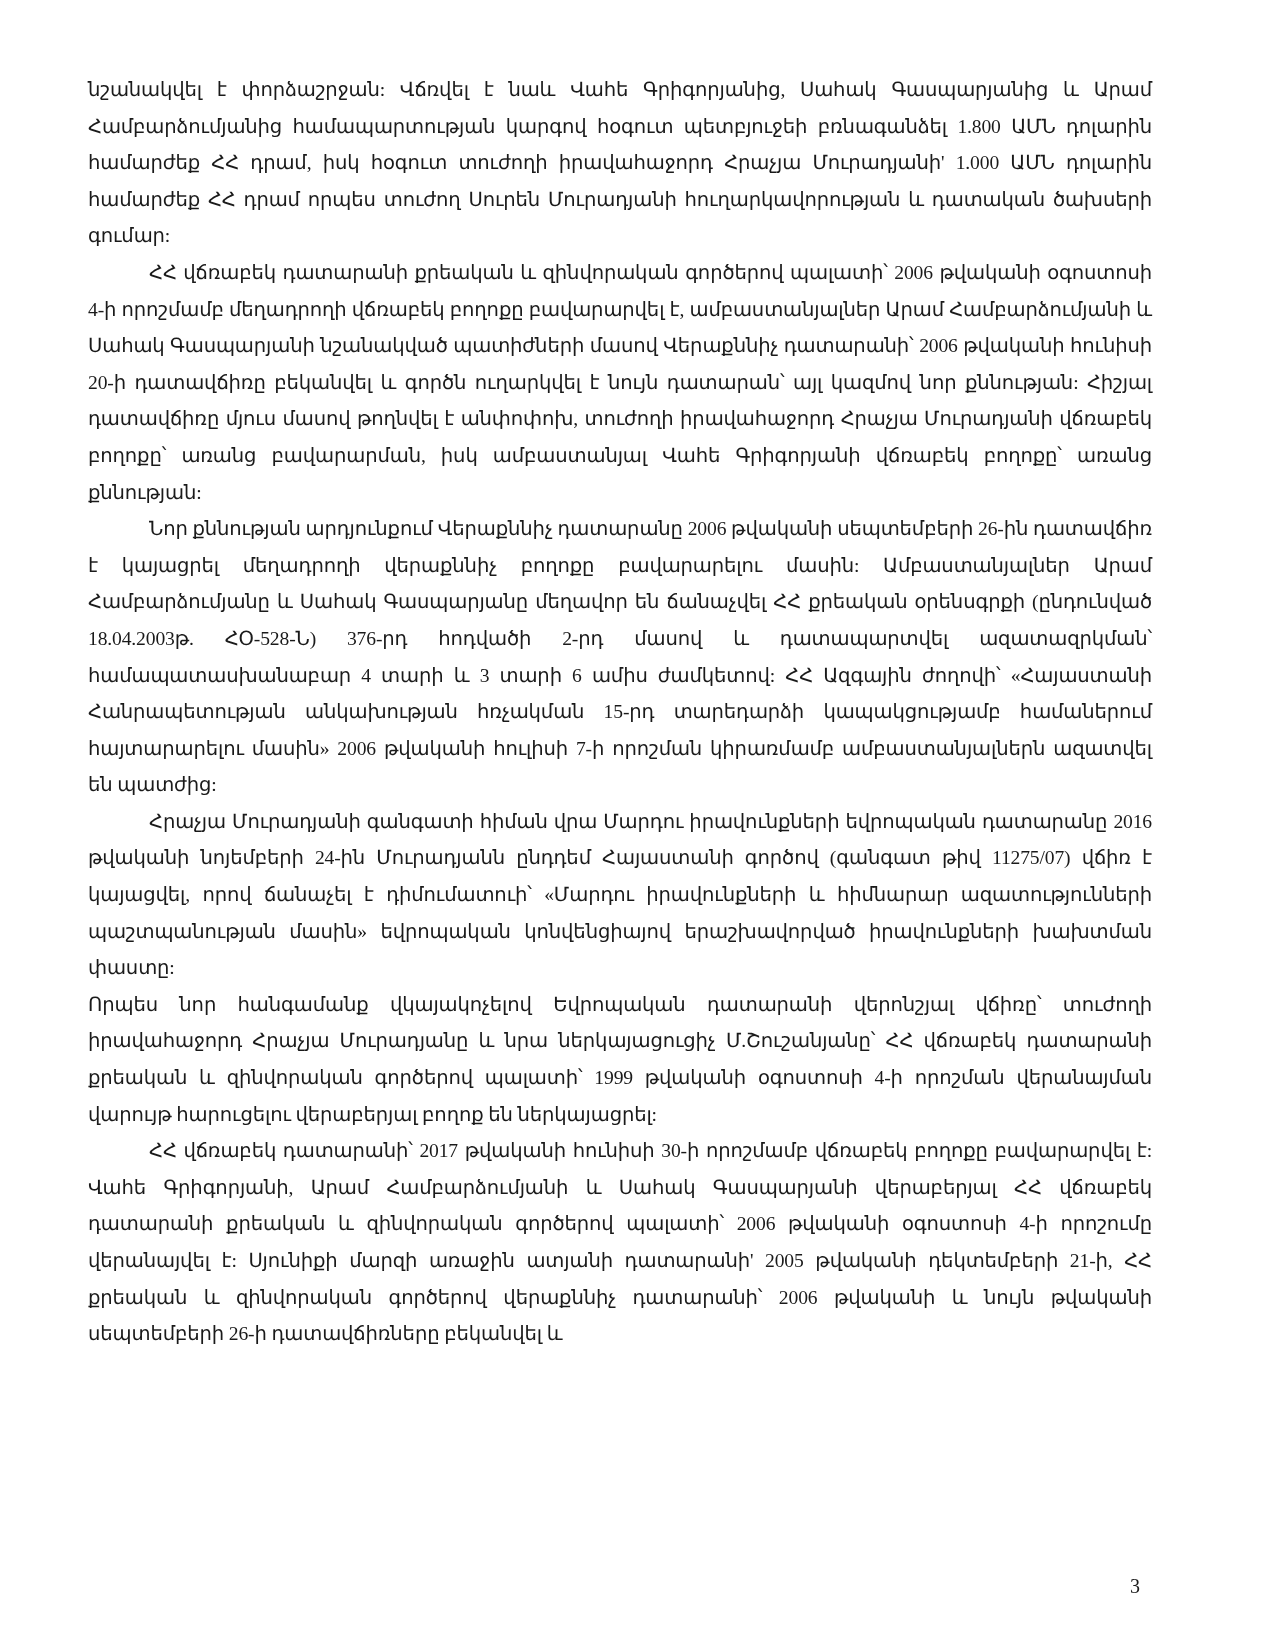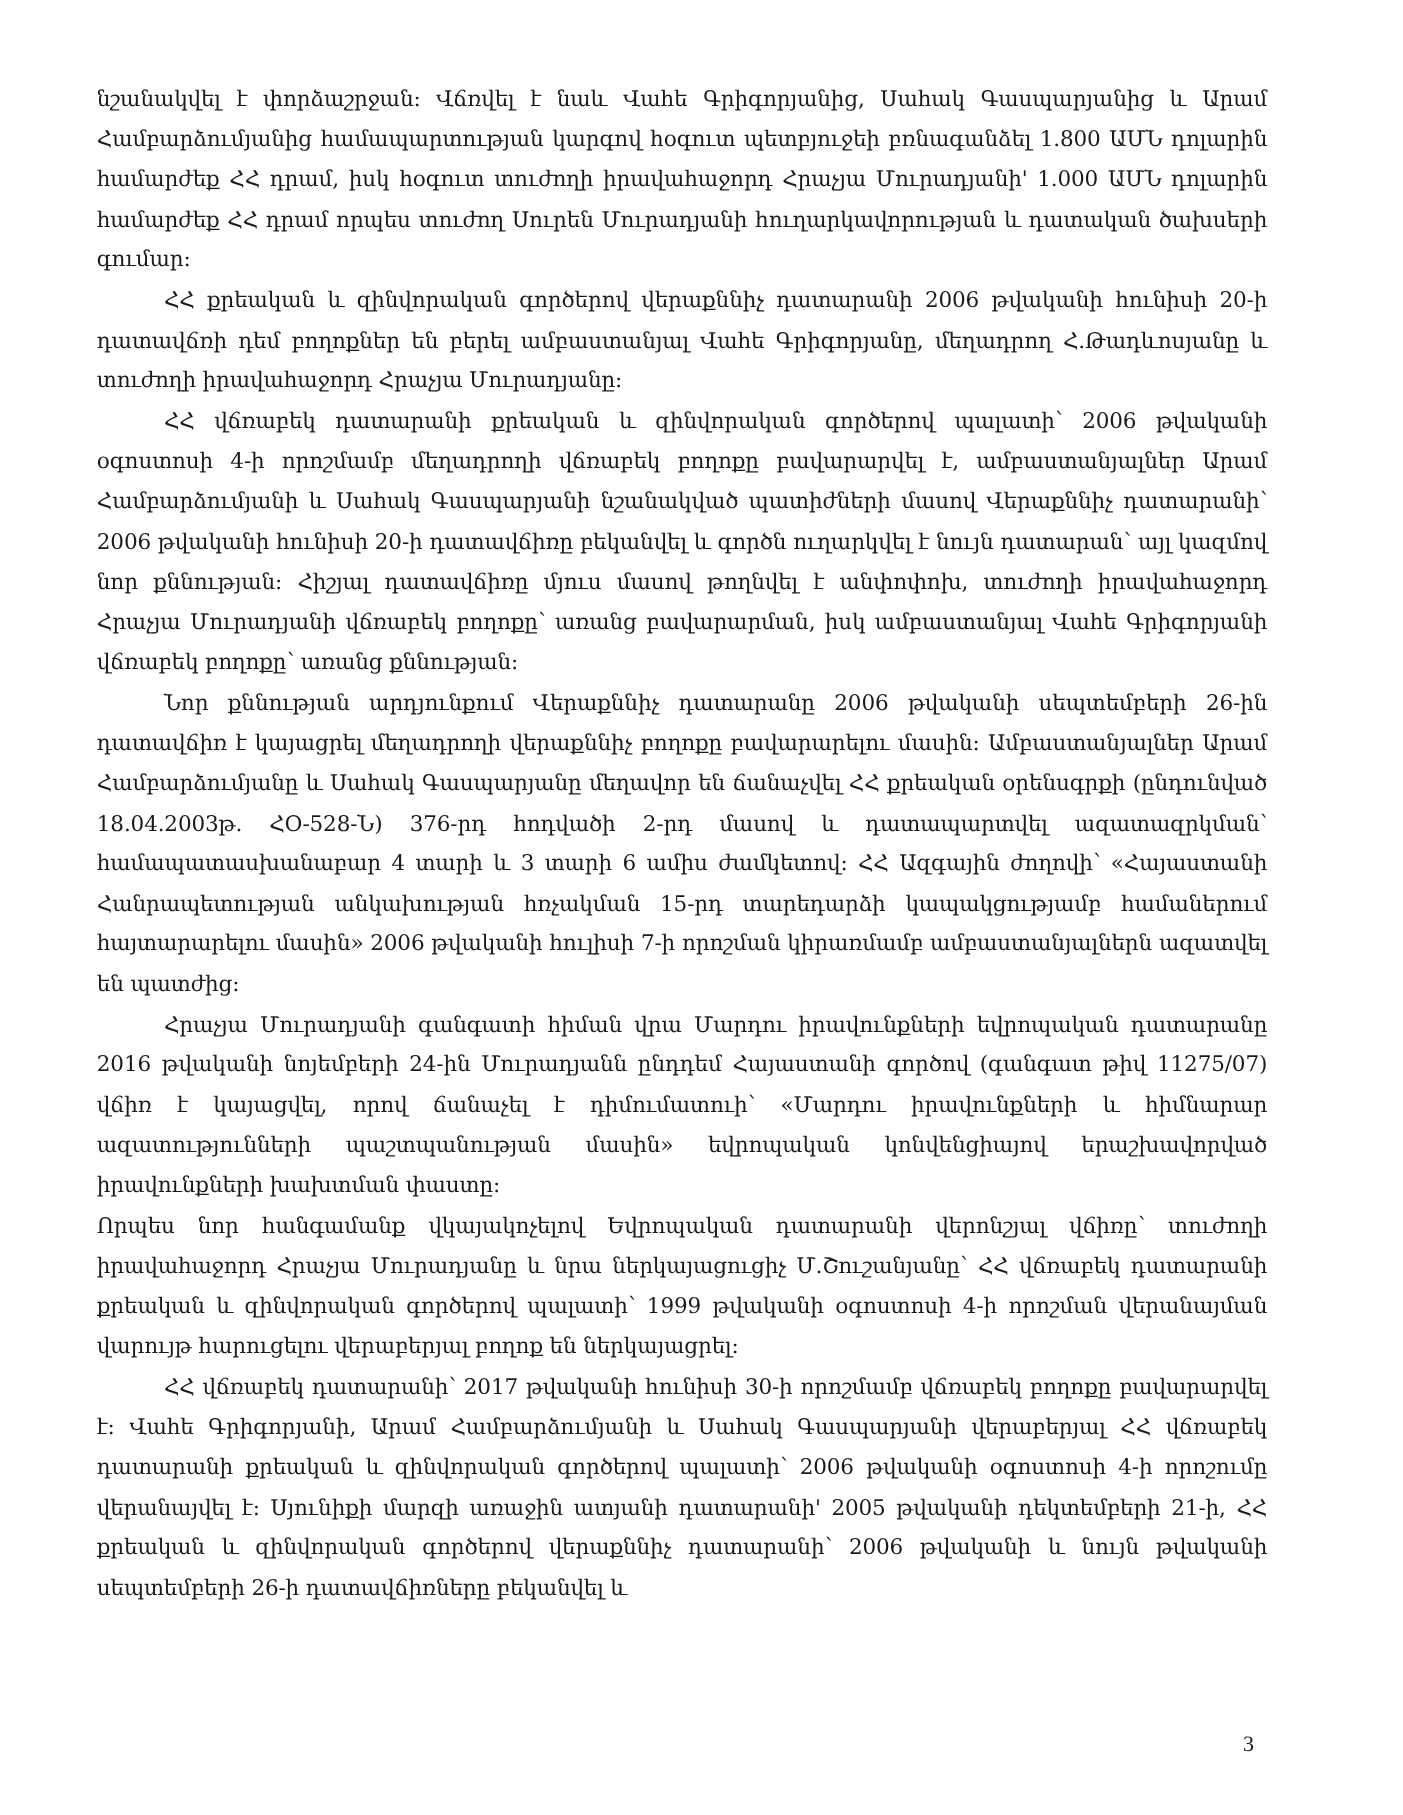--- a/index.html
+++ b/index.html
@@ -21,39 +21,39 @@
     top: 72px;
     width: 1064px;
   }
   .para {
     margin: 0;
     font-size: 19.6px;
     line-height: 36.6px;
     text-align: justify;
     letter-spacing: -0.15px;
     word-spacing: 0px;
+    font-family: Liberation Serif, serif;
   }
   .para.indent {
     text-indent: 61px;
   }
   .page-number {
     position: absolute;
     left: 1130px;
     top: 1575px;
     font-family: "Liberation Serif", "DejaVu Serif", serif;
     font-size: 20px;
     color: #1a1a1a;
   }
 </style>
 </head>
 <body>
 
 <div class="page">
   <p class="para">նշանակվել է փորձաշրջան: Վճռվել է նաև Վահե Գրիգորյանից, Սահակ Գասպարյանից և Արամ Համբարձումյանից համապարտության կարգով հօգուտ պետբյուջեի բռնագանձել 1.800 ԱՄՆ դոլարին համարժեք ՀՀ դրամ, իսկ հօգուտ տուժողի իրավահաջորդ Հրաչյա Մուրադյանի' 1.000 ԱՄՆ դոլարին համարժեք ՀՀ դրամ որպես տուժող Սուրեն Մուրադյանի հուղարկավորության և դատական ծախսերի գումար:</p>
-  <p class="para indent">ՀՀ քրեական և զինվորական գործերով վերաքննիչ դատարանի 2006 թվականի հունիսի 20-ի դատավճռի դեմ բողոքներ են բերել ամբաստանյալ Վահե Գրիգորյանը, մեղադրող Հ.Թադևոսյանը և տուժողի իրավահաջորդ Հրաչյա Մուրադյանը:</p>
   <p class="para indent">ՀՀ վճռաբեկ դատարանի քրեական և զինվորական գործերով պալատի՝ 2006 թվականի օգոստոսի 4-ի որոշմամբ մեղադրողի վճռաբեկ բողոքը բավարարվել է, ամբաստանյալներ Արամ Համբարձումյանի և Սահակ Գասպարյանի նշանակված պատիժների մասով Վերաքննիչ դատարանի՝ 2006 թվականի հունիսի 20-ի դատավճիռը բեկանվել և գործն ուղարկվել է նույն դատարան՝ այլ կազմով նոր քննության: Հիշյալ դատավճիռը մյուս մասով թողնվել է անփոփոխ, տուժողի իրավահաջորդ Հրաչյա Մուրադյանի վճռաբեկ բողոքը՝ առանց բավարարման, իսկ ամբաստանյալ Վահե Գրիգորյանի վճռաբեկ բողոքը՝ առանց քննության:</p>
   <p class="para indent">Նոր քննության արդյունքում Վերաքննիչ դատարանը 2006 թվականի սեպտեմբերի 26-ին դատավճիռ է կայացրել մեղադրողի վերաքննիչ բողոքը բավարարելու մասին: Ամբաստանյալներ Արամ Համբարձումյանը և Սահակ Գասպարյանը մեղավոր են ճանաչվել ՀՀ քրեական օրենսգրքի (ընդունված 18.04.2003թ. ՀՕ-528-Ն) 376-րդ հոդվածի 2-րդ մասով և դատապարտվել ազատազրկման՝ համապատասխանաբար 4 տարի և 3 տարի 6 ամիս ժամկետով: ՀՀ Ազգային ժողովի՝ «Հայաստանի Հանրապետության անկախության հռչակման 15-րդ տարեդարձի կապակցությամբ համաներում հայտարարելու մասին» 2006 թվականի հուլիսի 7-ի որոշման կիրառմամբ ամբաստանյալներն ազատվել են պատժից:</p>
   <p class="para indent">Հրաչյա Մուրադյանի գանգատի հիման վրա Մարդու իրավունքների եվրոպական դատարանը 2016 թվականի նոյեմբերի 24-ին Մուրադյանն ընդդեմ Հայաստանի գործով (գանգատ թիվ 11275/07) վճիռ է կայացվել, որով ճանաչել է դիմումատուի՝ «Մարդու իրավունքների և հիմնարար ազատությունների պաշտպանության մասին» եվրոպական կոնվենցիայով երաշխավորված իրավունքների խախտման փաստը:</p>
   <p class="para">Որպես նոր հանգամանք վկայակոչելով Եվրոպական դատարանի վերոնշյալ վճիռը՝ տուժողի իրավահաջորդ Հրաչյա Մուրադյանը և նրա ներկայացուցիչ Մ.Շուշանյանը՝ ՀՀ վճռաբեկ դատարանի քրեական և զինվորական գործերով պալատի՝ 1999 թվականի օգոստոսի 4-ի որոշման վերանայման վարույթ հարուցելու վերաբերյալ բողոք են ներկայացրել:</p>
   <p class="para indent">ՀՀ վճռաբեկ դատարանի՝ 2017 թվականի հունիսի 30-ի որոշմամբ վճռաբեկ բողոքը բավարարվել է: Վահե Գրիգորյանի, Արամ Համբարձումյանի և Սահակ Գասպարյանի վերաբերյալ ՀՀ վճռաբեկ դատարանի քրեական և զինվորական գործերով պալատի՝ 2006 թվականի օգոստոսի 4-ի որոշումը վերանայվել է: Սյունիքի մարզի առաջին ատյանի դատարանի' 2005 թվականի դեկտեմբերի 21-ի, ՀՀ քրեական և զինվորական գործերով վերաքննիչ դատարանի՝ 2006 թվականի և նույն թվականի սեպտեմբերի 26-ի դատավճիռները բեկանվել և</p>
 </div>
 
 <div class="page-number">3</div>
 
 </body></html>

